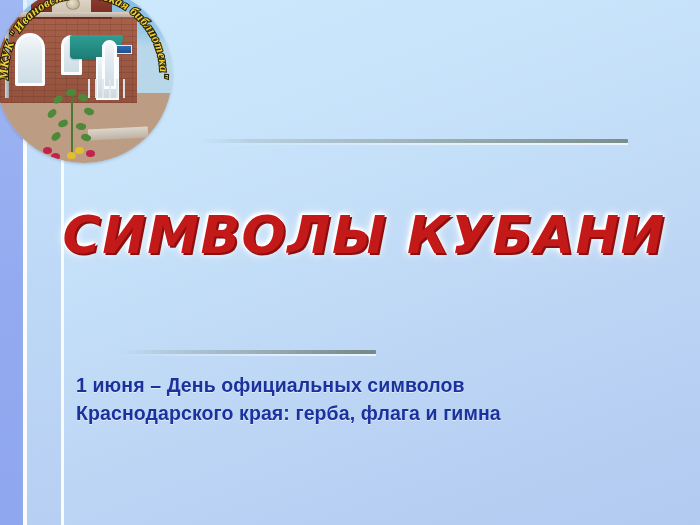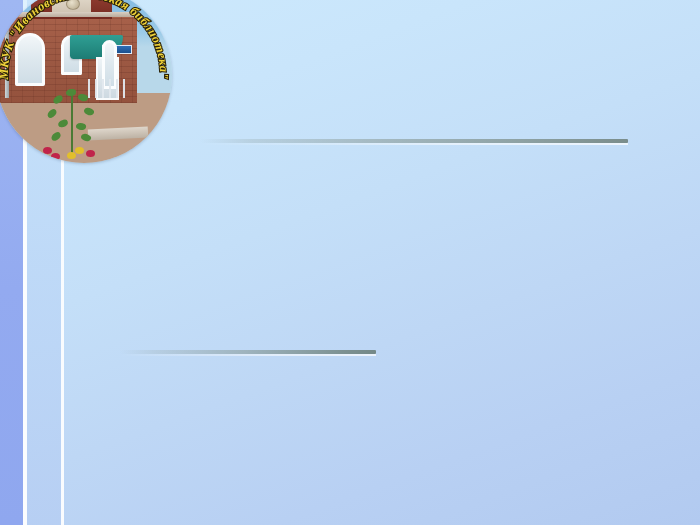--- a/index.html
+++ b/index.html
@@ -299,18 +299,21 @@
       <defs>
         <path id="arcpath" d="M 14,104 A 76,76 0 1 1 162,104" fill="none"></path>
       </defs>
       <text class="arc-text">
         <textPath href="#arcpath" startOffset="50%" text-anchor="middle">МКУК "Ивановская сельская библиотека"</textPath>
       </text>
     </svg>
   </div>
 
   <div id="headline">
+    <div class="title-line title-line-2">СИМВОЛЫ КУБАНИ</div>
   </div>
 
   <div id="subtitle">
+    <div class="sub-line">1 июня – День официальных символов</div>
+    <div class="sub-line">Краснодарского края: герба, флага и гимна</div>
   </div>
 
 </div>
 
 </body></html>

